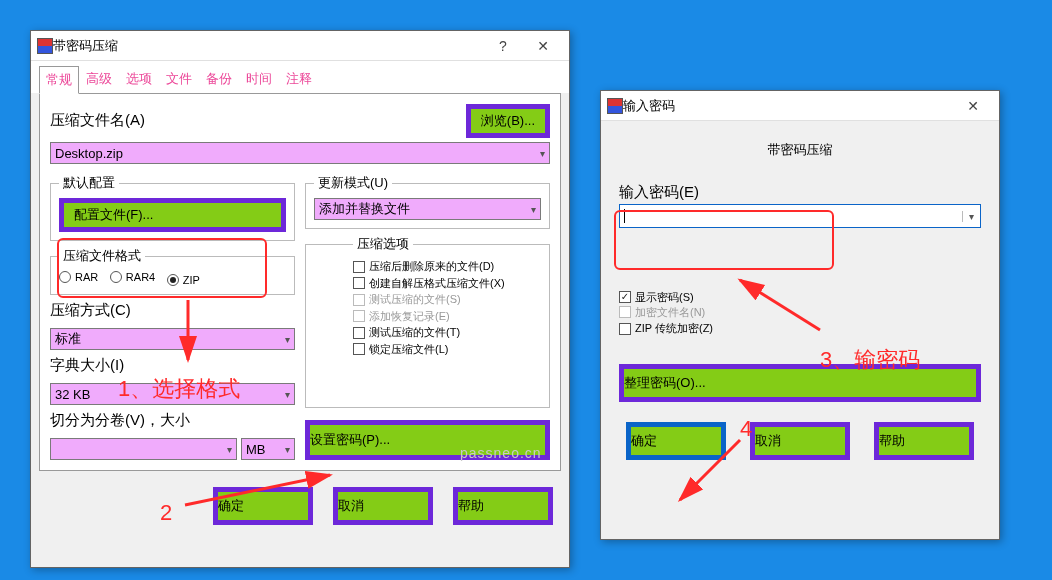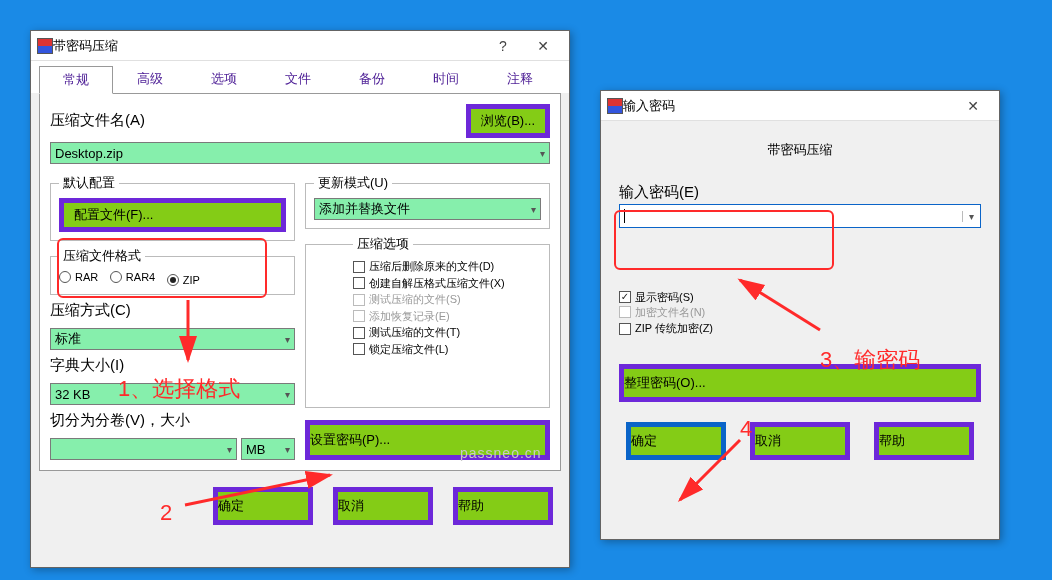--- a/index.html
+++ b/index.html
@@ -22,31 +22,31 @@
     height: 30px;
     display: flex;
     align-items: center;
     padding: 0 6px;
     background: #fff;
     border-bottom: 1px solid #e0e0e0;
   }
   .titlebar .title { flex: 1; font-size: 13px; }
   .titlebar .ctrl { width: 40px; height: 28px; display:flex; align-items:center; justify-content:center; color:#444; font-size:14px; }
   .tabs { display:flex; padding: 4px 8px 0 8px; background:#fff; }
-  .tab { padding: 4px 23px; border:1px solid transparent; color:#4c1d95; cursor:default; }
+  .tab { padding: 4px 6px; border:1px solid transparent; color:#ec4899; cursor:default; }
   .tab.active { border:1px solid #999; border-bottom:1px solid #fff; background:#fff; position:relative; top:1px; }
   .tab-body { background:#fff; margin:0 8px 8px 8px; border:1px solid #999; padding:10px; }
   .row { display:flex; gap:10px; }
   .col { flex:1; display:flex; flex-direction:column; gap:6px; }
   fieldset { border:1px solid #bbb; margin:0; padding:6px 8px 8px 8px; }
   legend { padding:0 4px; font-size:13px; }
   .btn { background:#84cc16; border:5px solid #6d28d9; padding:3px 10px; text-align:left; cursor:default; }
   .btn-wide { width:100%; }
   input[type=text].field, .combo {
-    width:100%; border:1px solid #7a7a7a; background:#86efac; padding:2px 4px; height:22px; font-size:13px;
+    width:100%; border:1px solid #7a7a7a; background:#f0abfc; padding:2px 4px; height:22px; font-size:13px;
   }
   .combo { display:flex; align-items:center; justify-content:space-between; }
   .combo .arrow { font-size:10px; color:#555; }
   .radio, .check { display:inline-flex; align-items:center; gap:4px; font-size:11px; margin-right:8px;}
   .radio .dot { width:12px;height:12px;border:1px solid #555;border-radius:50%; display:inline-flex;align-items:center;justify-content:center;}
   .radio.sel .dot::after{content:"";width:6px;height:6px;background:#222;border-radius:50%;}
   .check .box { width:12px;height:12px;border:1px solid #555;background:#fff;display:inline-flex;align-items:center;justify-content:center;font-size:10px;line-height:1;}
   .check.sel .box::after{content:"✓";color:#222;}
   .check.disabled { color:#999; }
   .check.disabled .box{ border-color:#bbb; }

